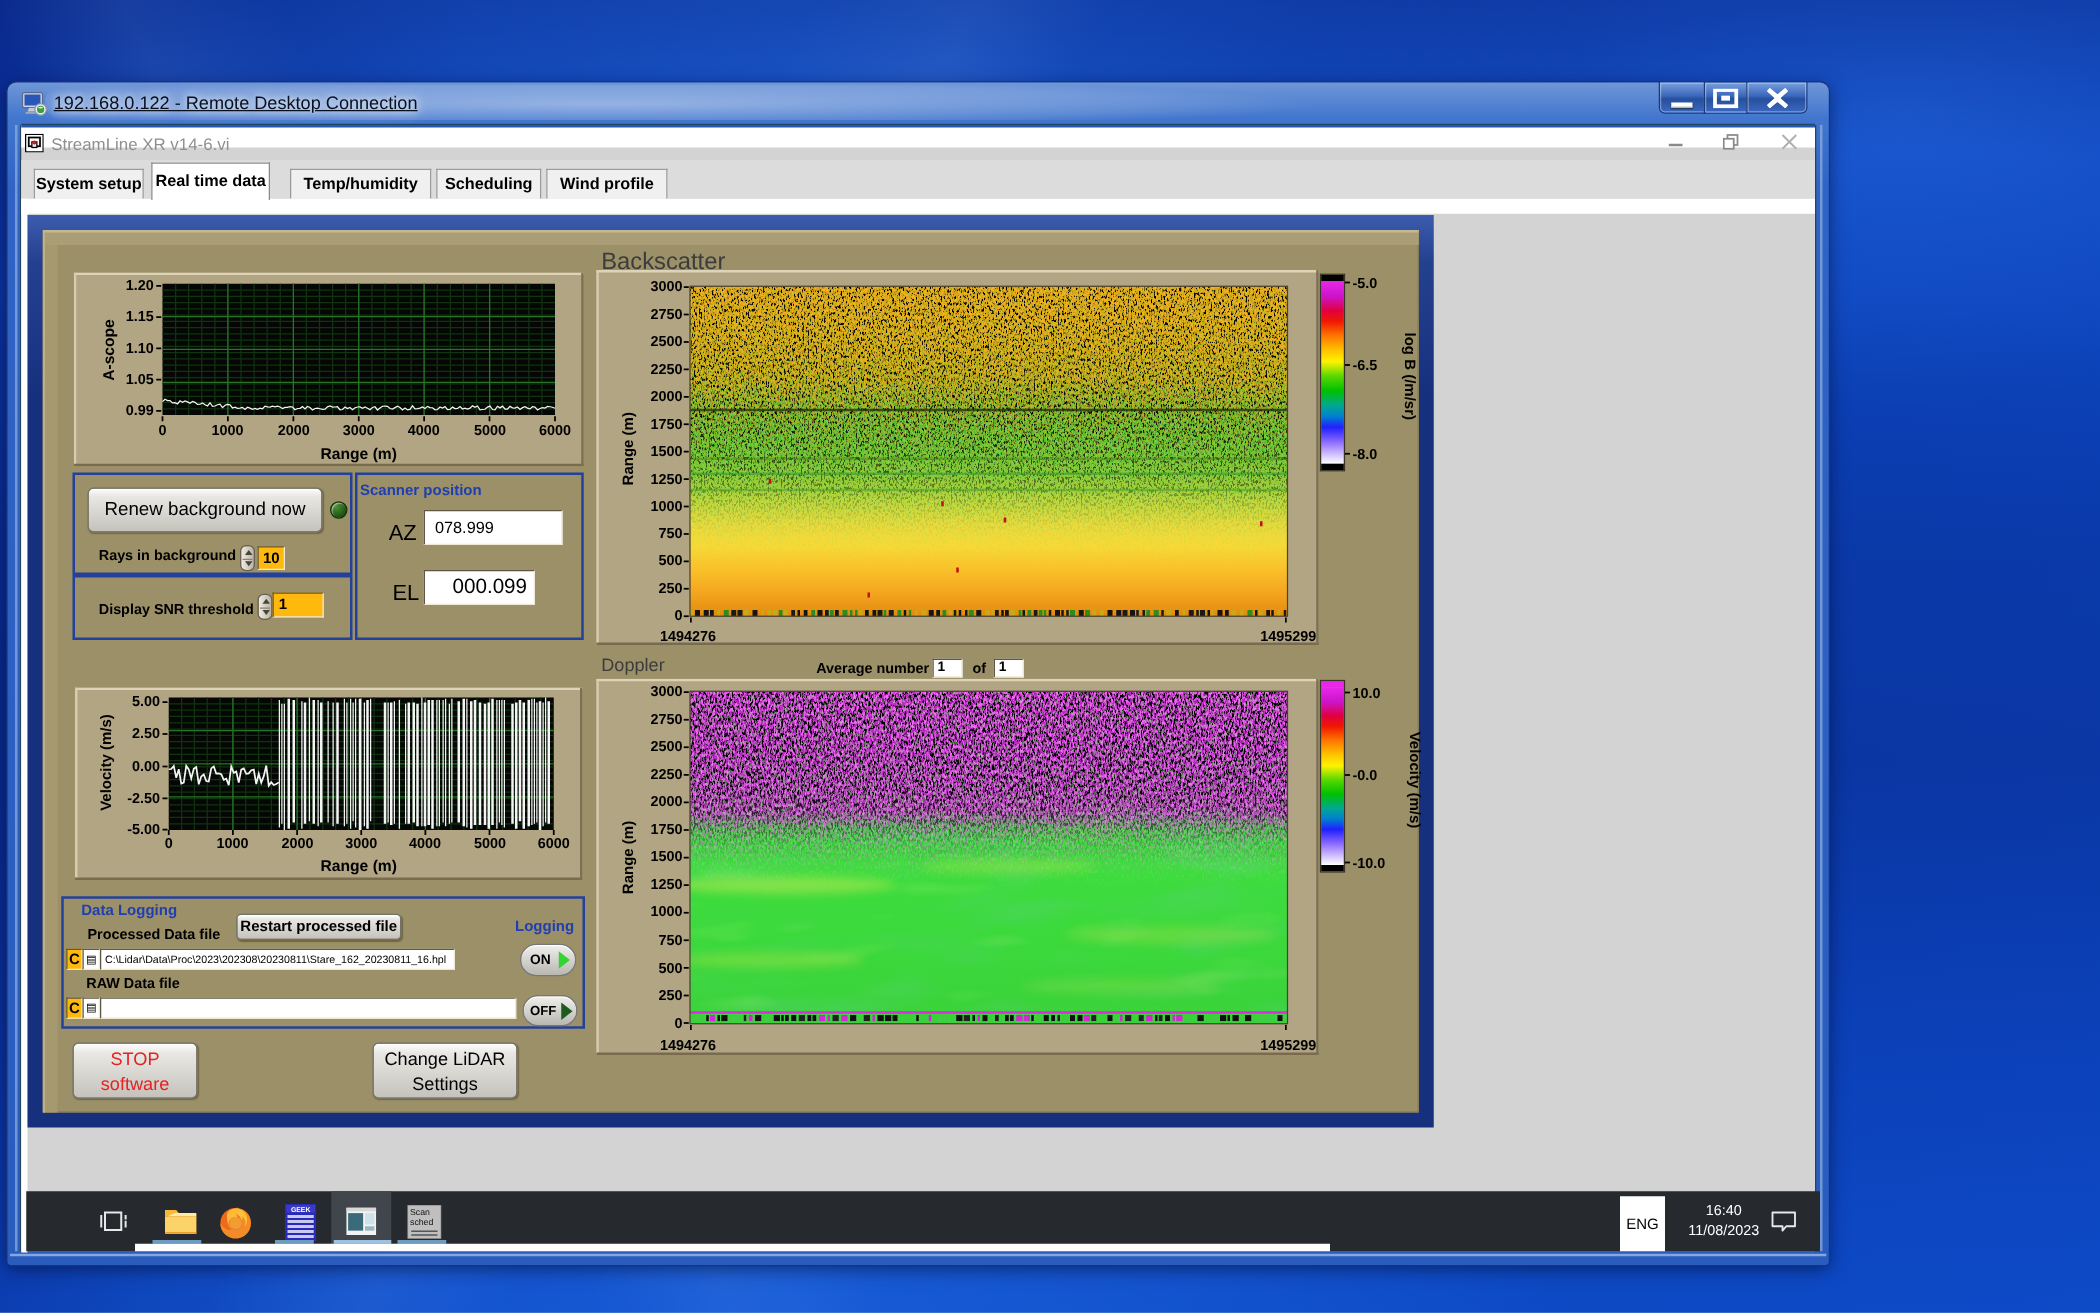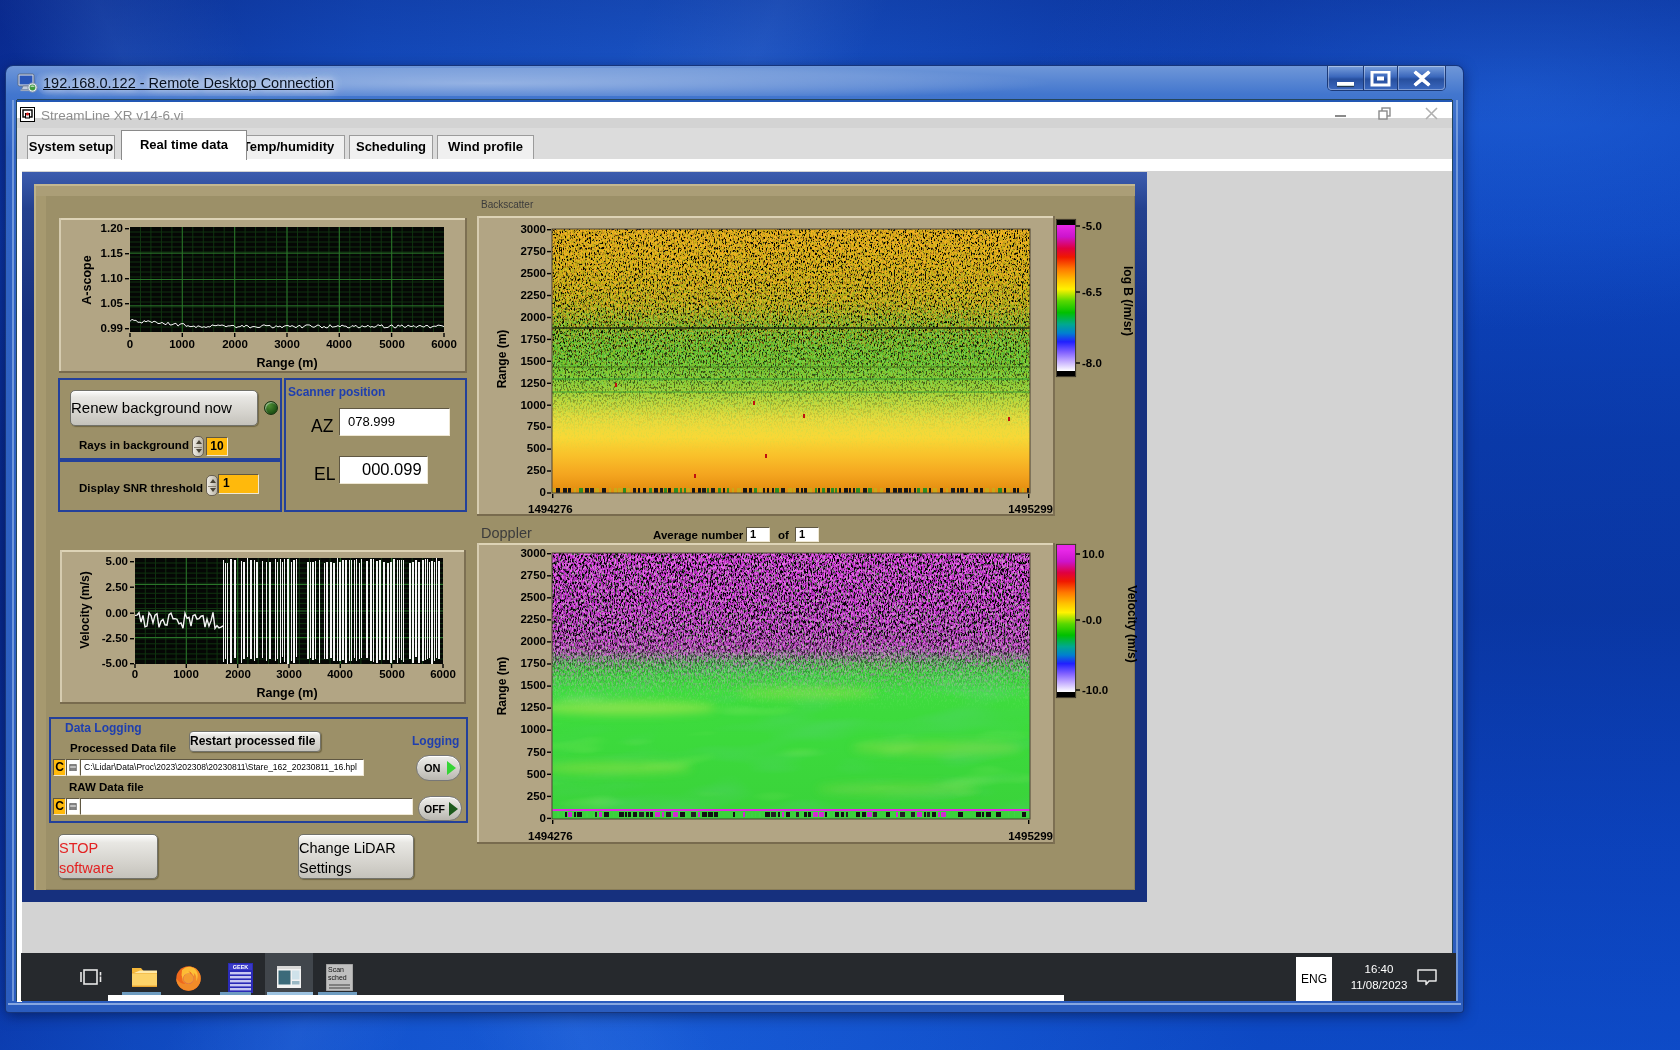--- a/index.html
+++ b/index.html
@@ -40,21 +40,21 @@
 #panelin{position:absolute;left:12px;top:12px;width:1101px;height:706px;background:#9c9068;
  box-shadow:inset 0 2px 0 #c3b791, inset 2px 0 0 #bdb189, inset 0 12px 0 #ab9e77, inset 12px 0 0 #a6996f, inset -1px -1px 0 #887c58;}
 
 .fld{position:absolute;background:#fff;border-top:1.5px solid #5f5742;border-left:1.5px solid #5f5742;
  border-bottom:1.5px solid #efe8d4;border-right:1.5px solid #efe8d4;}
 .yfld{position:absolute;background:#ffb90c;border-top:1.5px solid #5f5742;border-left:1.5px solid #5f5742;
  border-bottom:1.5px solid #efe8d4;border-right:1.5px solid #efe8d4;font-weight:bold;font-size:12px;color:#000;}
 .lvbtn{position:absolute;border:1px solid #72726a;border-radius:5px;
  background:linear-gradient(180deg,#fdfdfc 0%,#e8e7e3 18%,#d2d0ca 70%,#c4c2bb 100%);
  box-shadow:inset 0 1px 0 #fff, 1px 1px 1px rgba(60,50,20,.45);
- color:#000;}
+ text-align:center;color:#000;}
 .blab{position:absolute;font-weight:bold;font-size:11.5px;color:#000;white-space:nowrap;}
 .bluelab{position:absolute;font-weight:bold;font-size:12px;color:#1f3fae;white-space:nowrap;}
 .bbox{position:absolute;border:2px solid #23409a;}
 .spin{position:absolute;width:12px;border:1px solid #6a6152;border-radius:5px;
  background:linear-gradient(90deg,#efece4,#b9b4a6);}
 .spin:after{content:"";position:absolute;left:1px;right:1px;top:50%;height:1px;background:#8a8274;}
 .spin i{position:absolute;left:2.5px;width:0;height:0;border-left:3px solid transparent;border-right:3px solid transparent;}
 .spin i.u{top:3px;border-bottom:4px solid #4a4436;}
 .spin i.d{bottom:3px;border-top:4px solid #4a4436;}
 
@@ -100,21 +100,21 @@
     <svg class="abs" style="left:1361px;top:5px" width="14" height="14" viewBox="0 0 14 14">
           <rect x="4" y="1" width="8" height="8" fill="#fff" stroke="#8a8a8a" stroke-width="1.4"></rect>
           <rect x="1" y="4" width="8" height="8" fill="#fff" stroke="#8a8a8a" stroke-width="1.4"></rect>
         </svg>
     <svg class="abs" style="left:1407px;top:4px" width="15" height="15" viewBox="0 0 15 15">
           <path d="M2 2 L13 13 M13 2 L2 13" stroke="#b0b0b0" stroke-width="1.6"></path>
         </svg>
   </div>
   <div id="tabs">
     <div class="tab" style="left:10px;width:88px;">System setup</div>
-    <div class="tab tabsel" style="left:104px;width:126px;">Real time data</div>
+    <div class="tab tabsel" style="left:104px;width:95px;">Real time data</div>
     <div class="tab" style="left:215px;width:113px;">Temp/humidity</div>
     <div class="tab" style="left:332px;width:84px;">Scheduling</div>
     <div class="tab" style="left:420px;width:97px;">Wind profile</div>
   </div>
   <div id="whiteband"></div>
   <div id="leftsliver"></div>
   <div id="panel">
         <div id="panelin"></div>
       </div>
   <div class="bbox" style="left:41px;top:278px;width:224px;height:82px"></div>
@@ -132,21 +132,21 @@
       <div class="spin" style="left:189px;top:375px;height:21px">
         <i class="u"></i>
         <i class="d"></i>
       </div>
       <div class="yfld" style="left:201px;top:374px;width:41px;height:20px;line-height:17px;padding-left:4px">1</div>
       <div class="bluelab" style="left:271px;top:285px">Scanner position</div>
       <div class="abs" style="left:294px;top:316px;font-size:17.5px">AZ</div>
       <div class="fld" style="left:322px;top:308px;width:111px;height:28px;font-size:13px;line-height:25px;padding-left:8px;color:#000">078.999</div>
       <div class="abs" style="left:297px;top:364px;font-size:17.5px">EL</div>
       <div class="fld" style="left:322px;top:356px;width:89px;height:28px;font-size:16.5px;line-height:25px;padding-left:22px;color:#000">000.099</div>
-      <div class="abs" style="left:464px;top:99px;font-size:10px;color:#3c3c3c">Backscatter</div>
+      <div class="abs" style="left:464px;top:99px;font-size:19px;color:#3c3c3c">Backscatter</div>
       <div class="abs" style="left:464px;top:425px;font-size:14.5px;color:#3c3c3c">Doppler</div>
       <div class="blab" style="left:636px;top:429px;font-size:11.5px">Average number</div>
       <div class="fld" style="left:729px;top:427px;width:24px;height:15px;font-size:11px;font-weight:bold;line-height:12px;padding-left:3px">1</div>
       <div class="blab" style="left:761px;top:429px">of</div>
       <div class="fld" style="left:778px;top:427px;width:24px;height:15px;font-size:11px;font-weight:bold;line-height:12px;padding-left:3px">1</div>
       <div class="bbox" style="left:32px;top:617px;width:419px;height:106px"></div>
       <div class="bluelab" style="left:48px;top:621px">Data Logging</div>
       <div class="blab" style="left:53px;top:642px">Processed Data file</div>
       <div class="lvbtn" style="left:172px;top:631px;width:132px;height:21px;font-size:12px;font-weight:bold;line-height:19px;border-radius:4px">Restart processed file</div>
       <div class="bluelab" style="left:395px;top:634px">Logging</div>

